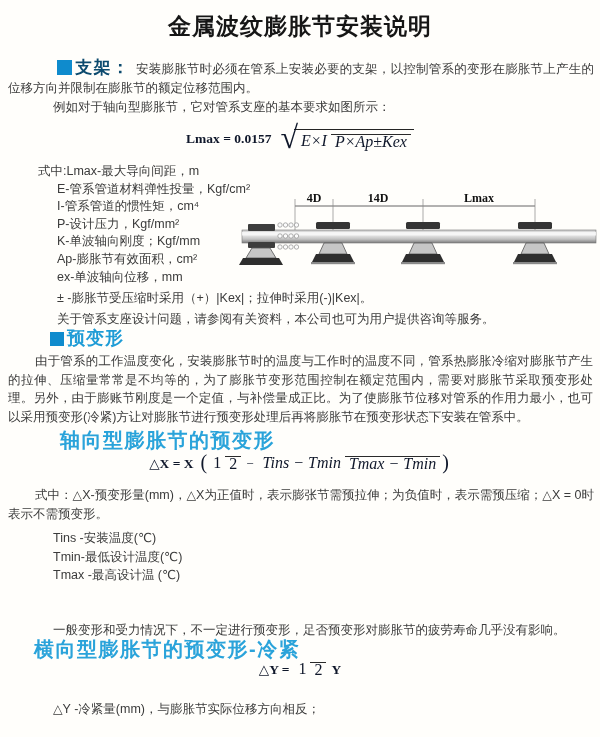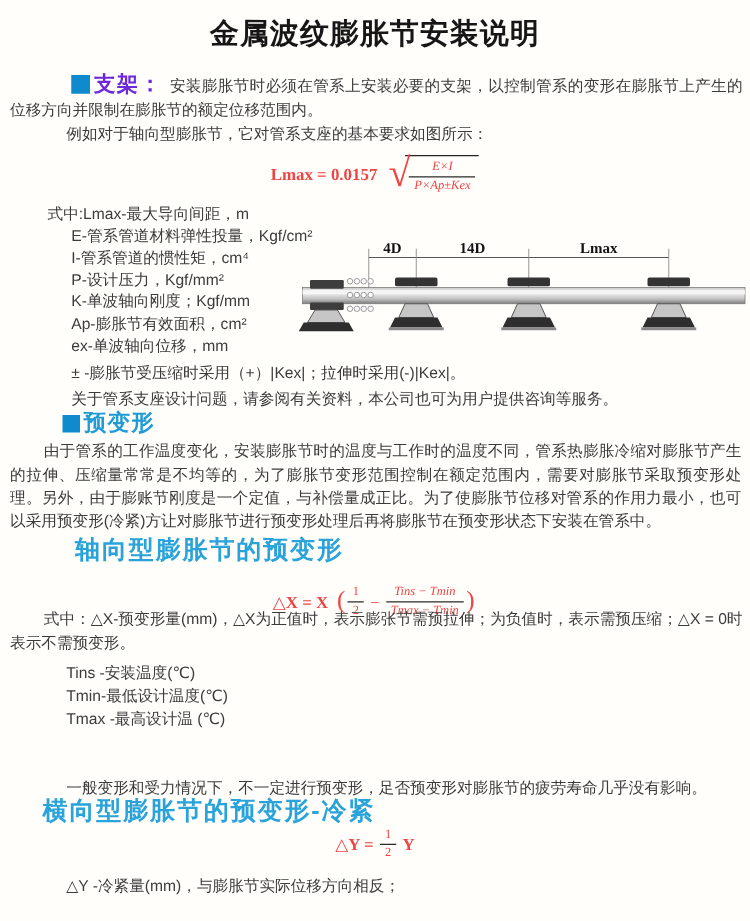--- a/index.html
+++ b/index.html
@@ -15,21 +15,21 @@
     font-size:23px;font-weight:bold;color:#161616;letter-spacing:1px;
   }
   .para{font-size:12.5px;line-height:19px;text-align:justify;color:#3b3b3b;}
   .intro{top:59px;left:8px;width:586px;text-indent:49px;}
   .example{top:98px;left:8px;width:586px;text-indent:45px;}
   .sq{
     display:inline-block;width:15px;height:15px;background:#0f8bcd;
     vertical-align:-2px;margin-right:3px;
   }
   .sq.small{width:14px;height:14px;vertical-align:-2px;}
-  .blue-inline{color:#6d28d9;font-weight:bold;font-size:17px;line-height:1;letter-spacing:1px;margin-right:6px;}
+  .blue-inline{color:#0c4a6e;font-weight:bold;font-size:17px;line-height:1;letter-spacing:1px;margin-right:6px;}
   .sec-head{font-size:18px;font-weight:bold;color:#1f9cd6;letter-spacing:1px;line-height:1;padding-left:12px;}
   .sec2-head{top:329px;left:38px;}
   .sub-head{font-size:20px;font-weight:bold;color:#2aa3da;letter-spacing:1.5px;line-height:1;}
   .sub1{top:430px;left:60px;}
   .sub2{top:639px;left:34px;}
 
   .deflist{font-size:12.5px;color:#3b3b3b;}
   .deflist1{top:163px;left:38px;width:556px;}
   .deflist1 > div{line-height:17.6px;padding-left:19px;}
   .deflist1 > div:first-child{padding-left:0;}
@@ -39,29 +39,29 @@
   .deflist2 > div{line-height:18.7px;}
 
   .p2{top:352px;left:8px;width:585px;line-height:18.7px;text-indent:27px;}
   .p3{top:486px;left:8px;width:586px;line-height:18.6px;text-indent:27px;}
   .p4{top:621px;left:8px;width:586px;text-indent:45px;}
   .p5{top:700px;left:8px;width:586px;text-indent:45px;}
 
   
   .formula-line{
     left:0;width:600px;display:flex;justify-content:center;align-items:center;
-    font-family:"Liberation Serif","DejaVu Serif",serif;color:#ef4444;
+    font-family:"Liberation Serif","DejaVu Serif",serif;color:#0f172a;
   }
   .f1{top:124px;}
-  .f2{top:452px;margin-top:15px;}
+  .f2{top:452px;}
   .f3{top:661px;}
   .f-bold{font-weight:bold;font-size:13.5px;margin-right:5px;white-space:pre;}
   .frac{
-    display:inline-flex;flex-direction:column;text-align:center;
-    font-size:10px;line-height:14px;font-style:italic;vertical-align:middle;
+    display:inline-flex;flex-direction:row;text-align:center;
+    font-size:16px;line-height:14px;font-style:italic;vertical-align:middle;
   }
   .frac.up{font-style:normal;}
   .fnum{padding:0 4px;}
   .fden{border-top:1px solid #2a2a2a;padding:0 4px;}
   .sqrt{display:inline-flex;align-items:center;margin-left:4px;}
   .rad-sign{font-size:32px;line-height:30px;font-weight:400;transform:translateY(-2px);}
   .radicand{border-top:1.5px solid #242424;margin-left:-4px;padding:2px 3px 0 3px;}
   .paren{font-size:20px;font-weight:400;margin:0 2px;transform:translateY(-1px);}
   .op{margin:0 5px;font-size:13px;}
   .f-rhs{font-weight:bold;font-size:13.5px;margin-left:5px;}

